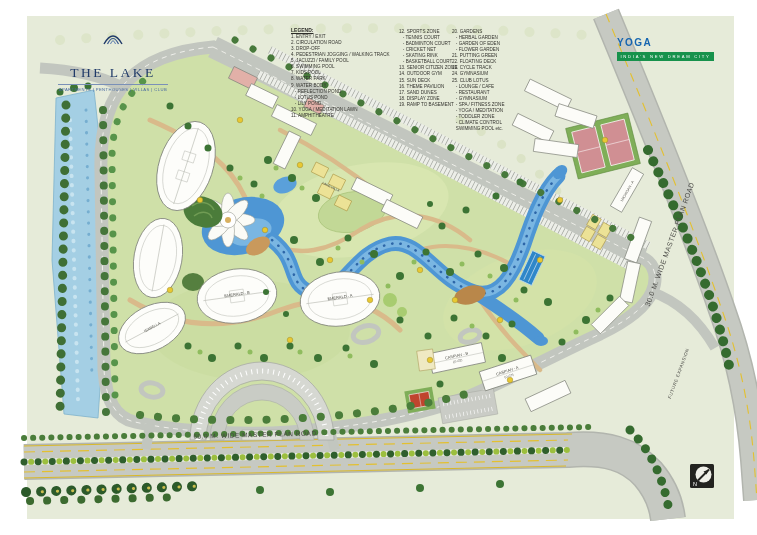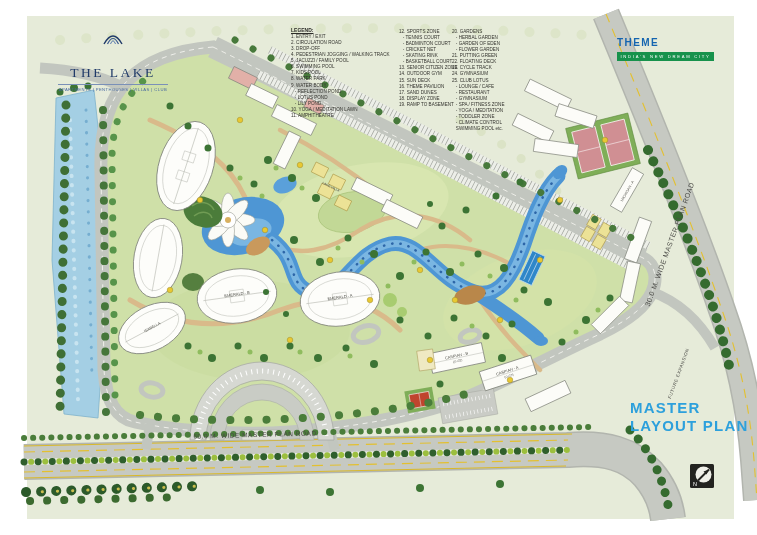--- a/index.html
+++ b/index.html
@@ -453,20 +453,18 @@
    - LOUNGE / CAFE
    - RESTAURANT
    - GYMNASIUM
    - SPA / FITNESS ZONE
    - YOGA / MEDITATION
    - TODDLER ZONE
    - CLIMATE CONTROL
    SWIMMING POOL etc.</div>
 
 <div class="overlay omaxe">
-  <div class="name">THEME</div>
+  <div class="name">YOGA</div>
   <div class="strip">INDIA'S NEW DREAM CITY</div>
 </div>
 
-<div class="overlay mtitle">MASTER
-LAYOUT PLAN</div>
 
 </div>
 
 </body></html>

